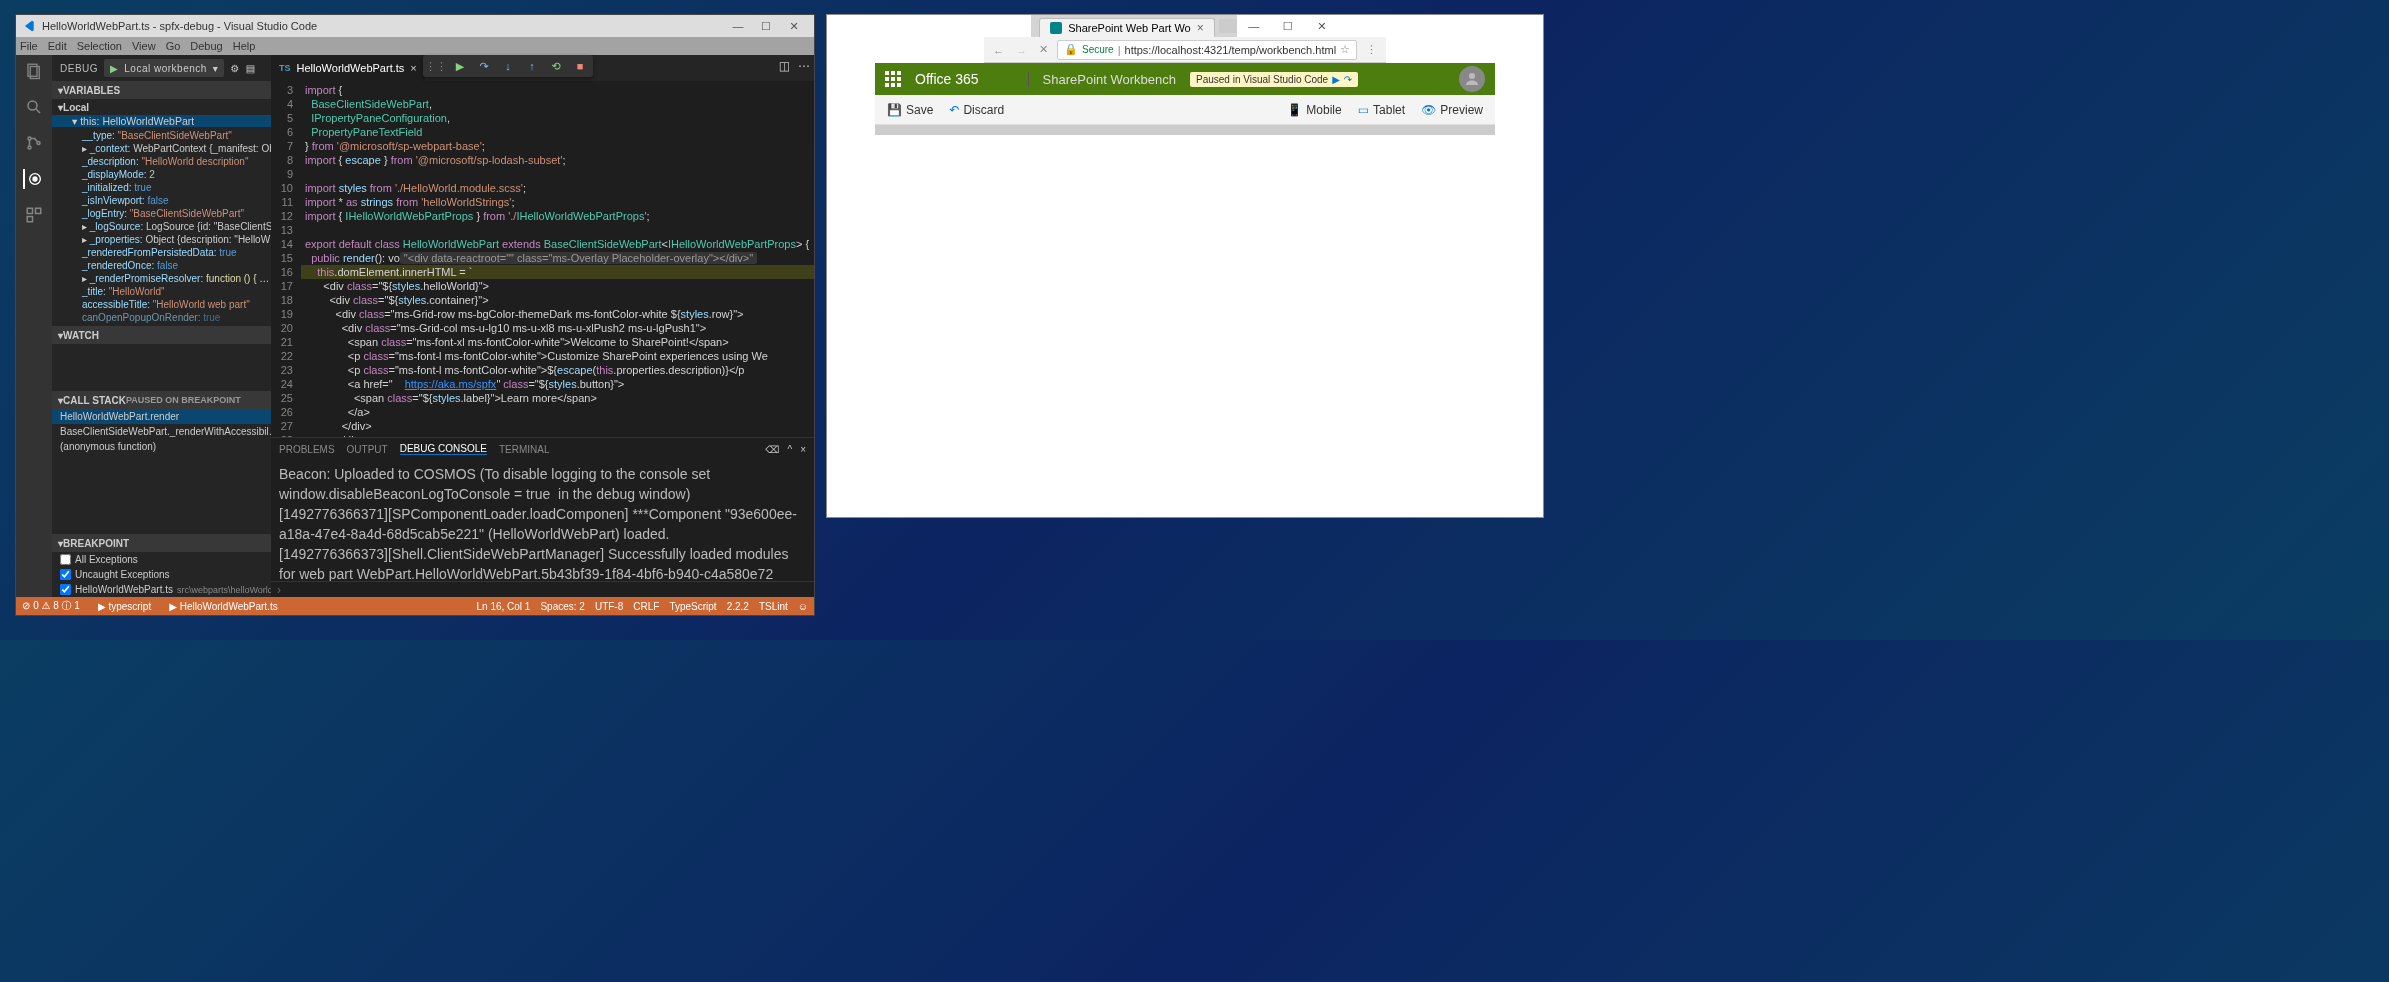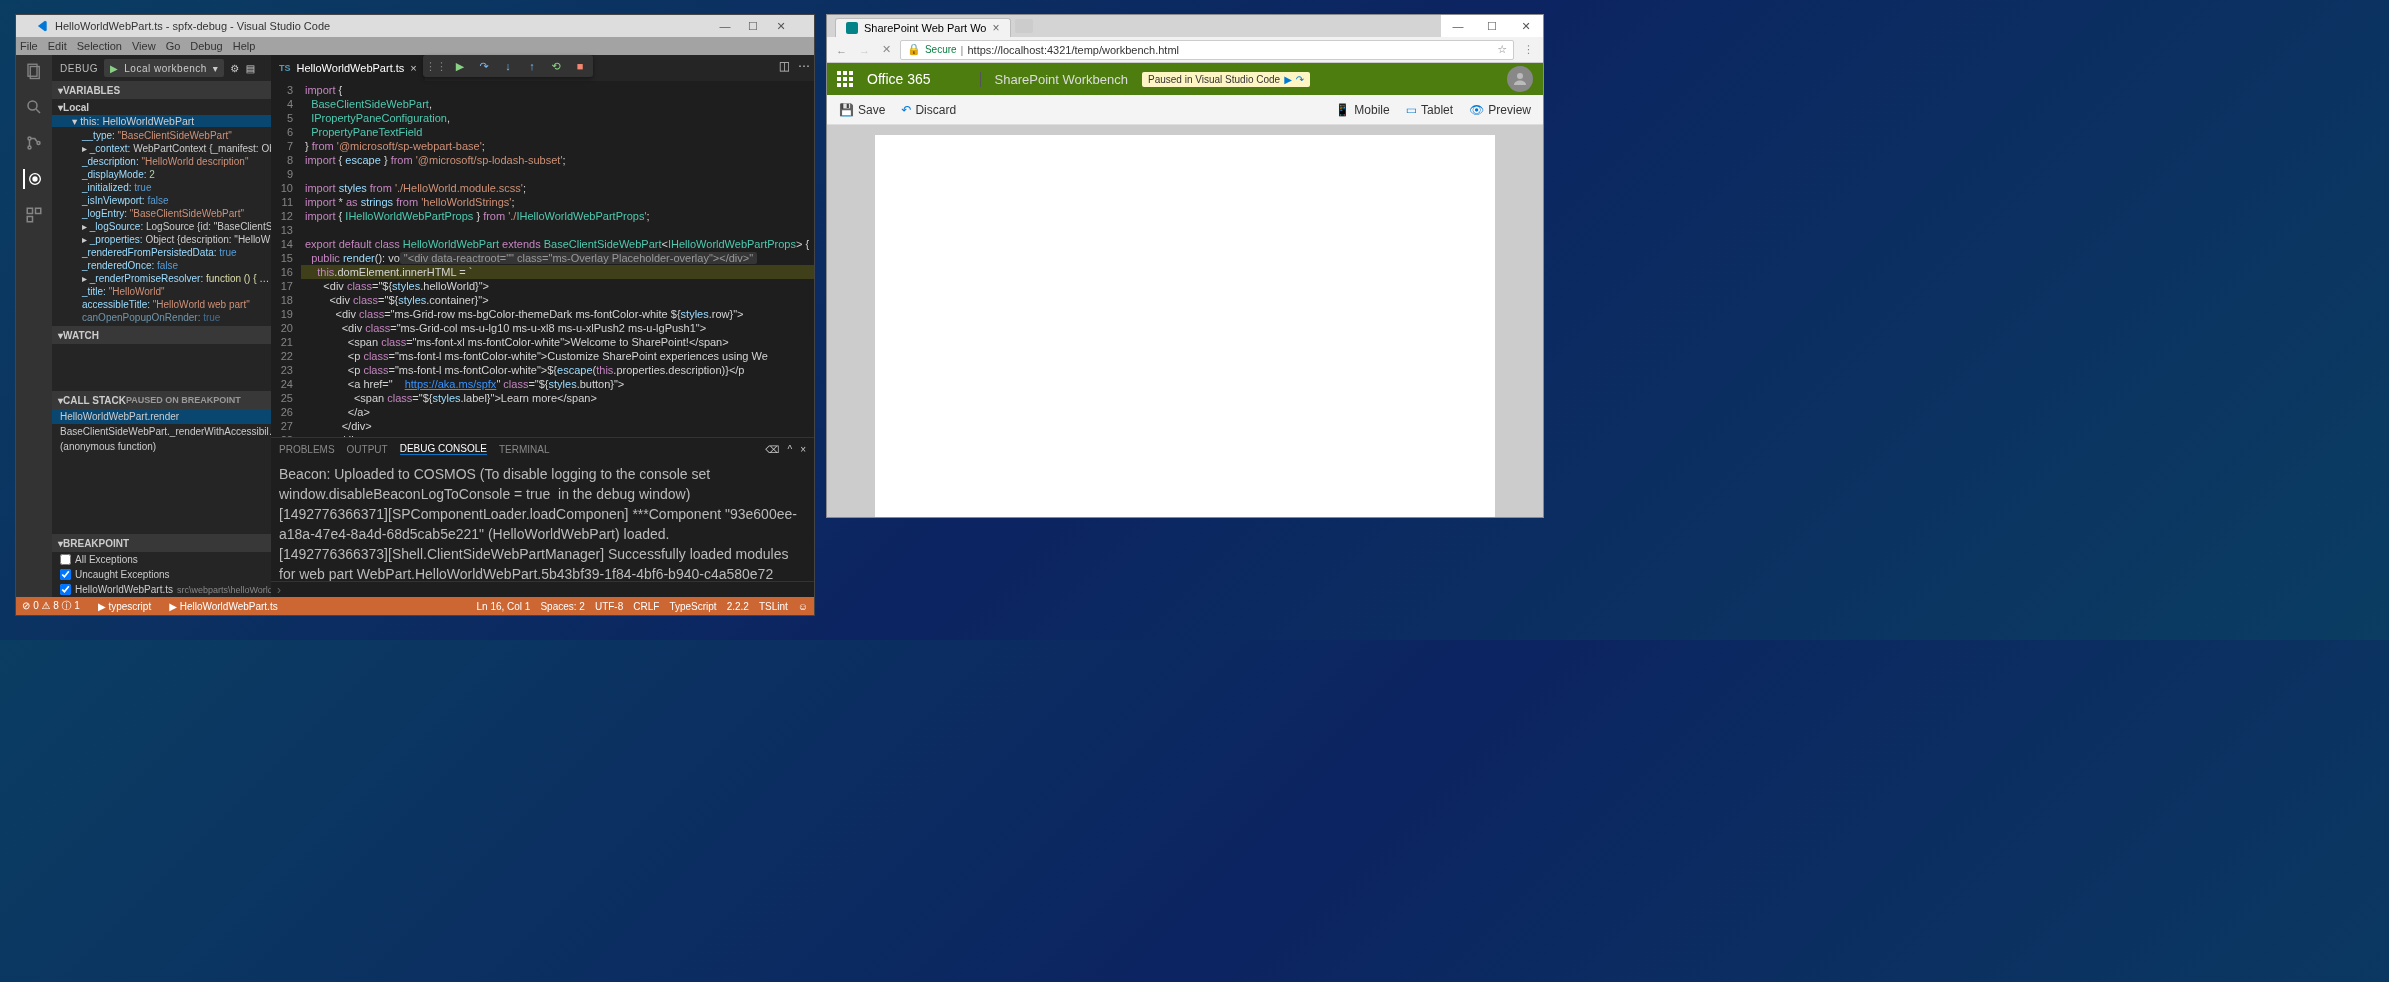--- a/index.html
+++ b/index.html
@@ -1,20 +1,20 @@
 <!DOCTYPE html>
 <html><head>
 <meta charset="utf-8">
 <style>
 * { margin: 0; padding: 0; box-sizing: border-box; font-family: "Segoe UI", sans-serif; }
 body { background: linear-gradient(135deg, #0a3d62 0%, #0c2461 50%, #0a3d62 100%); width: 1559px; height: 640px; overflow: hidden; position: relative; }
 
 
 .vscode-window { position: absolute; left: 15px; top: 14px; width: 800px; height: 602px; background: #1e1e1e; border: 1px solid #454545; display: flex; flex-direction: column; font-size: 11px; }
-.vscode-titlebar { height: 22px; background: #dddddd; color: #333; display: flex; align-items: center; padding: 0 19px; font-size: 11px; }
+.vscode-titlebar { height: 22px; background: #dddddd; color: #333; display: flex; align-items: center; padding: 0 6px; font-size: 11px; }
 .vscode-titlebar .title-icon { width: 14px; height: 14px; margin-right: 6px; }
 .vscode-titlebar .title-text { flex: 1; }
 .vscode-titlebar .win-btn { width: 28px; text-align: center; cursor: default; color: #555; }
 .vscode-menubar { height: 18px; background: #a3a3a3; display: flex; align-items: center; padding: 0 4px; font-size: 11px; color: #333; gap: 10px; }
 .vscode-menubar span { cursor: default; }
 
 .vscode-body { flex: 1; display: flex; background: #1e1e1e; overflow: hidden; }
 .activity-bar { width: 36px; background: #333333; display: flex; flex-direction: column; align-items: center; padding-top: 6px; gap: 16px; }
 .activity-icon { width: 20px; height: 20px; color: #858585; display:flex; align-items:center; justify-content:center; }
 .activity-icon.active { color: #fff; border-left: 2px solid #fff; margin-left:-2px; padding-left:2px;}
@@ -73,21 +73,21 @@
 .panel-tabs { height: 22px; display: flex; align-items: center; padding: 0 8px; gap: 12px; font-size: 10px; }
 .panel-tab { color: #888; cursor: default; }
 .panel-tab.active { color: #fff; border-bottom: 1px solid #0e70c0; }
 .panel-actions { margin-left: auto; display:flex; gap:8px; color:#c5c5c5;}
 .panel-content { flex: 1; overflow: hidden; padding: 4px 8px; font-family: Liberation Sans, sans-serif; font-size: 14px; line-height: 20px; color: #bbb; white-space: pre-wrap; }
 
 .statusbar { height: 18px; background: #cc6633; color: #fff; display: flex; align-items: center; font-size: 10px; padding: 0 6px; gap: 18px; }
 .statusbar .right { margin-left: auto; display:flex; gap:10px; align-items:center;}
 
 
-.browser-window { position: absolute; left: 826px; top: 14px; width: 718px; height: 504px; background: #fff; border: 1px solid #8a8a8a; display: flex; flex-direction: column; font-size: 11px; }
+.browser-window { position: absolute; left: 826px; top: 14px; width: 718px; height: 504px; background: #fff; border: 1px solid #8a8a8a; display: flex; flex-direction: column; font-size: 11px; align-items: center; }
 .browser-titlebar-frame { height: 22px; background: #fff; display: flex; }
 .browser-tab-strip { flex: 1; background: #d4d4d4; display: flex; align-items:flex-end; padding-left: 8px;}
 .browser-tab { background: #f2f2f2; border-radius: 3px 3px 0 0; padding: 2px 10px; font-size: 11px; display:flex; align-items:center; gap:6px; height:19px; border:1px solid #bbb; border-bottom:none;}
 .browser-tab .fav { width:12px; height:12px; background:#038387; border-radius:2px;}
 .browser-tab .close { color:#666; cursor:default; font-size:12px;}
 .browser-newtab { width:18px; height:14px; background:#ccc; margin-left:4px; border-radius:2px; align-self:center;}
 .browser-winbtns { display:flex; }
 .browser-winbtns div { width:34px; display:flex; align-items:center; justify-content:center; color:#555;}
 .browser-navbar { height: 26px; background: #f2f2f2; border-bottom: 1px solid #ccc; display: flex; align-items: center; padding: 0 6px; gap: 6px; font-size: 11px; }
 .browser-navbar .nav-btn { color: #888; cursor: default; padding:0 3px;}

